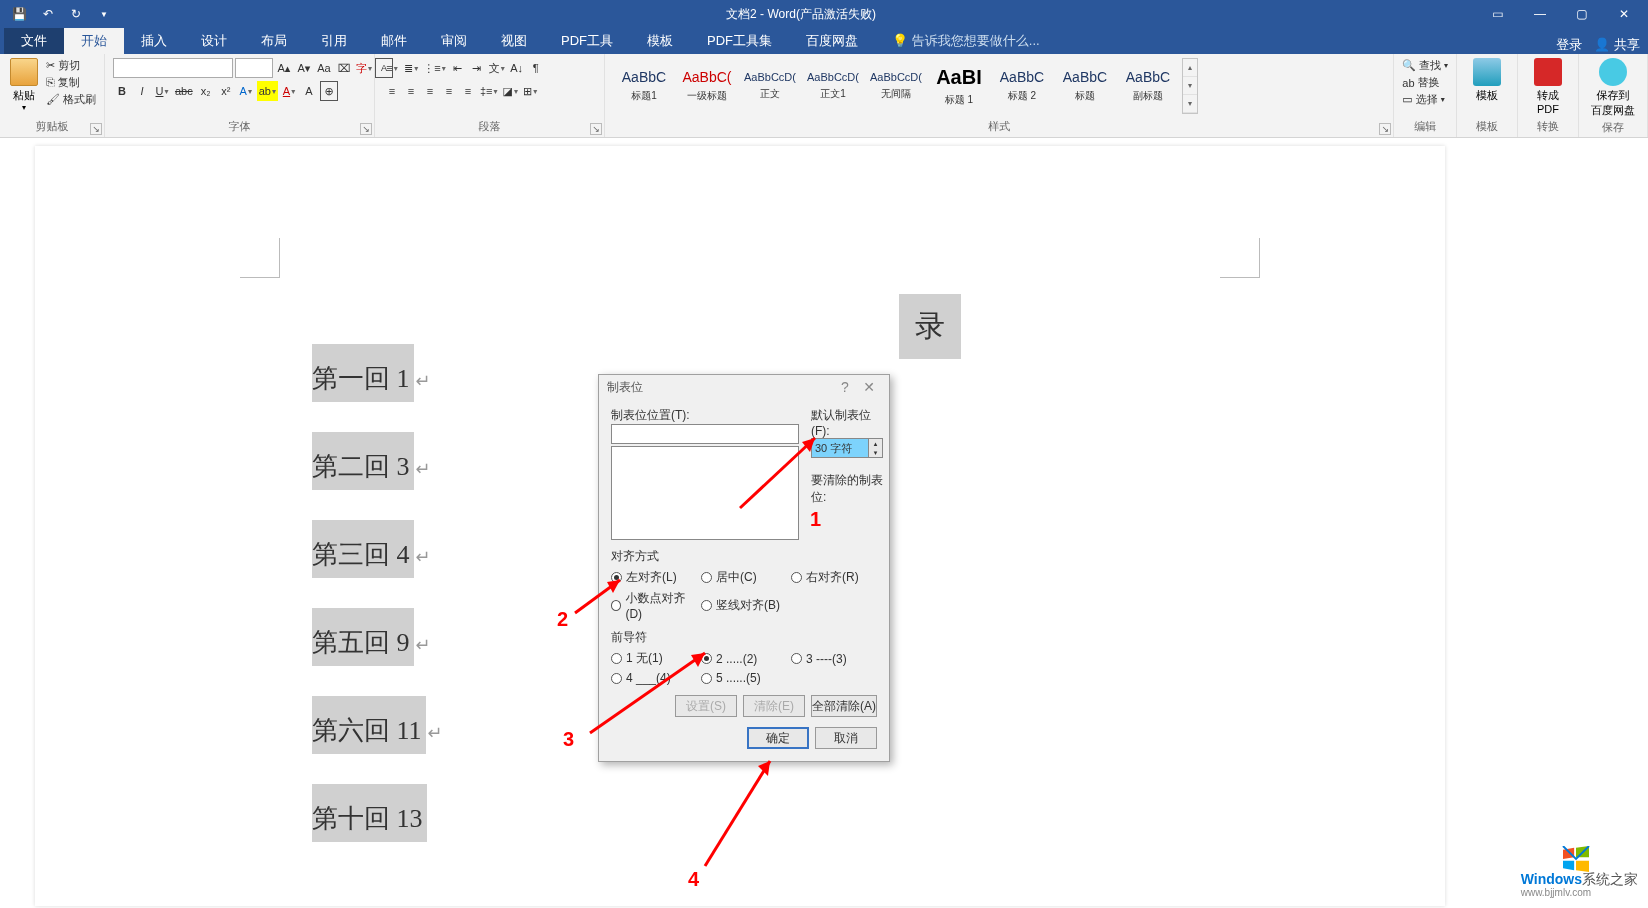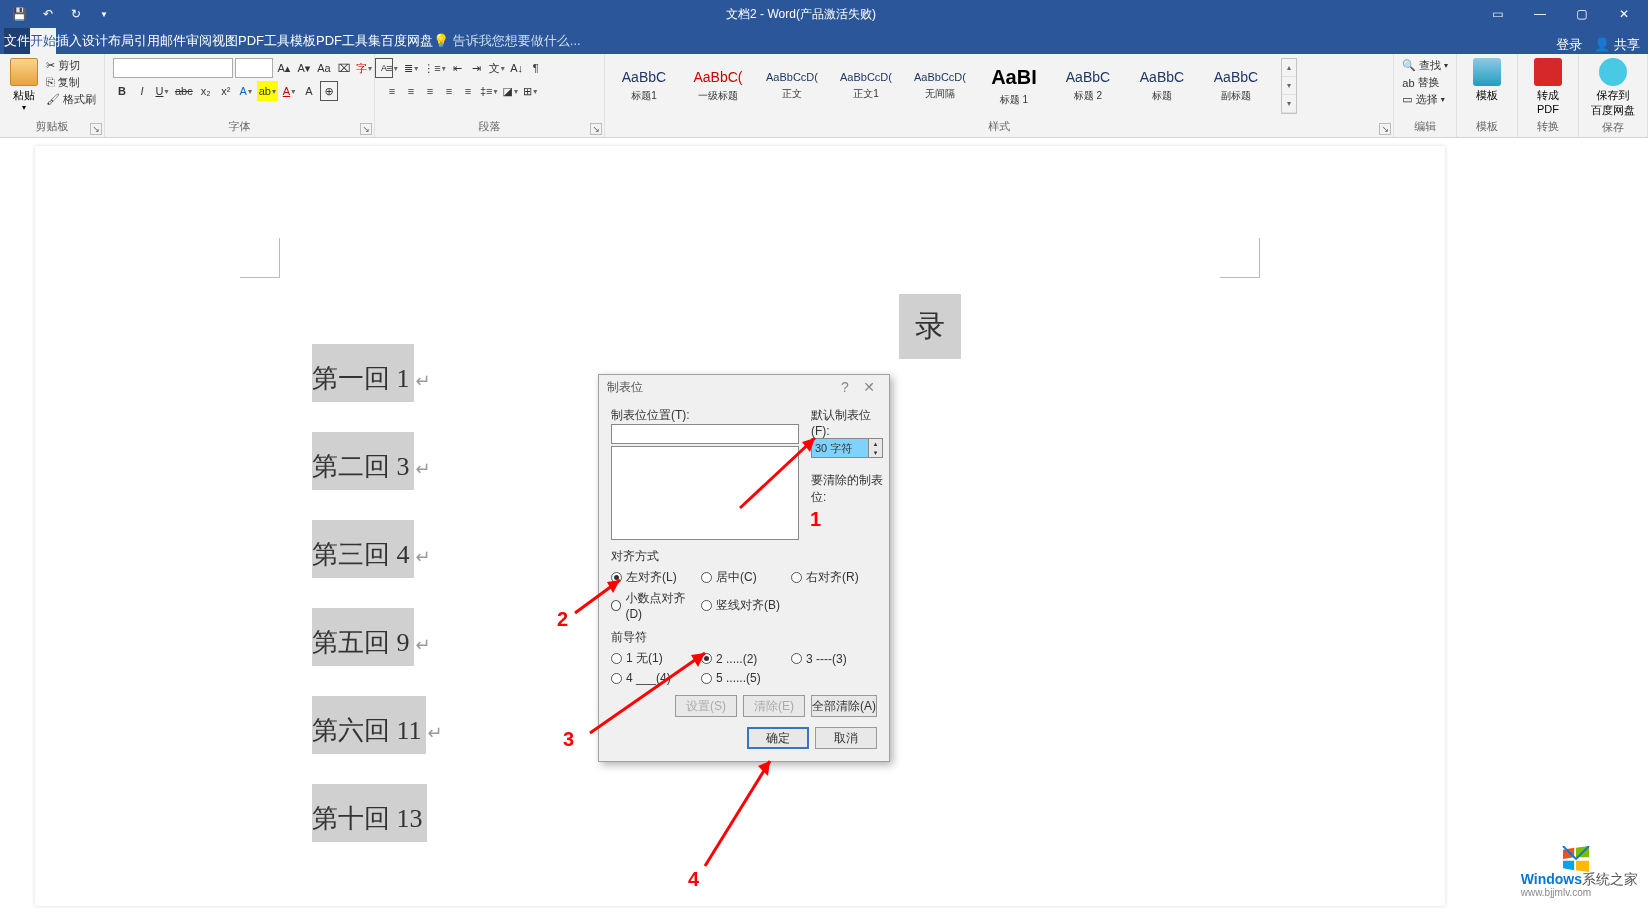--- a/index.html
+++ b/index.html
@@ -8,21 +8,21 @@
 
 .titlebar { height: 28px; background: #2b579a; display: flex; align-items: center; color: #fff; font-size: 12px; }
 .qat { display: flex; align-items: center; gap: 4px; padding: 0 8px; }
 .qat-btn { width: 24px; height: 24px; display: flex; align-items: center; justify-content: center; cursor: pointer; }
 .title-center { flex: 1; text-align: center; }
 .title-right { display: flex; gap: 2px; padding-right: 4px; }
 .win-btn { width: 40px; height: 24px; display: flex; align-items: center; justify-content: center; cursor: pointer; }
 
 
 .tabs { height: 26px; background: #2b579a; display: flex; align-items: flex-end; color: #fff; font-size: 13px; padding-left: 4px; }
-.tab { padding: 4px 0; cursor: pointer; }
+.tab { padding: 4px 17px; cursor: pointer; }
 .tab.active { background: #f3f3f3; color: #2b579a; }
 .tab.file { background: #1e3f6f; color: #fff; }
 .tabs-right { margin-left: auto; display: flex; align-items: center; padding-right: 8px; gap: 12px; }
 
 
 .ribbon { height: 84px; background: #f3f3f3; border-bottom: 1px solid #d4d4d4; display: flex; font-size: 11px; }
 .ribbon-group { border-right: 1px solid #e1e1e1; padding: 2px 6px; display: flex; flex-direction: column; justify-content: space-between; position: relative; }
 .group-label { text-align: center; color: #666; font-size: 11px; padding-bottom: 1px; }
 .group-content { display: flex; flex: 1; align-items: flex-start; gap: 2px; }
 .paste-btn { display: flex; flex-direction: column; align-items: center; padding: 2px 4px; cursor: pointer; }
@@ -30,21 +30,21 @@
 .clip-col { display: flex; flex-direction: column; gap: 2px; padding: 2px; }
 .clip-item { display: flex; align-items: center; gap: 3px; cursor: pointer; font-size: 11px; color: #333; }
 .font-row { display: flex; gap: 2px; align-items: center; margin-bottom: 3px; }
 .font-col { display: flex; flex-direction: column; padding: 2px; }
 .font-combo { width: 120px; height: 20px; border: 1px solid #ababab; background: #fff; font-size: 11px; }
 .size-combo { width: 38px; height: 20px; border: 1px solid #ababab; background: #fff; font-size: 11px; }
 .rbtn { min-width: 18px; height: 20px; display: inline-flex; align-items: center; justify-content: center; cursor: pointer; font-size: 11px; color: #333; padding: 0 2px; }
 .rbtn-dd::after { content: "▾"; font-size: 8px; margin-left: 1px; color: #666; }
 .para-col { display: flex; flex-direction: column; padding: 2px; }
 .para-row { display: flex; gap: 1px; margin-bottom: 3px; }
-.styles-gallery { display: flex; gap: 12px; padding: 2px; align-items: flex-end; }
+.styles-gallery { display: flex; gap: 1px; padding: 2px; align-items: flex-end; }
 .style-item { width: 62px; height: 56px; border: 1px solid transparent; display: flex; flex-direction: column; align-items: center; justify-content: center; cursor: pointer; font-size: 10px; }
 .style-preview { font-size: 14px; color: #1f3763; margin-bottom: 4px; }
 .style-preview.red { color: #c00; }
 .style-preview.big { font-size: 20px; font-weight: bold; color: #000; }
 .style-name { color: #333; font-size: 10px; }
 .gallery-nav { display: flex; flex-direction: column; border: 1px solid #c5c5c5; margin-left: 2px; }
 .gallery-nav-btn { width: 14px; height: 18px; display: flex; align-items: center; justify-content: center; cursor: pointer; font-size: 8px; color: #666; border-bottom: 1px solid #e1e1e1; }
 .edit-col { display: flex; flex-direction: column; gap: 2px; padding: 2px; }
 .edit-item { display: flex; align-items: center; gap: 3px; cursor: pointer; font-size: 11px; color: #333; }
 .big-btn { display: flex; flex-direction: column; align-items: center; justify-content: center; width: 48px; cursor: pointer; padding: 2px; }

